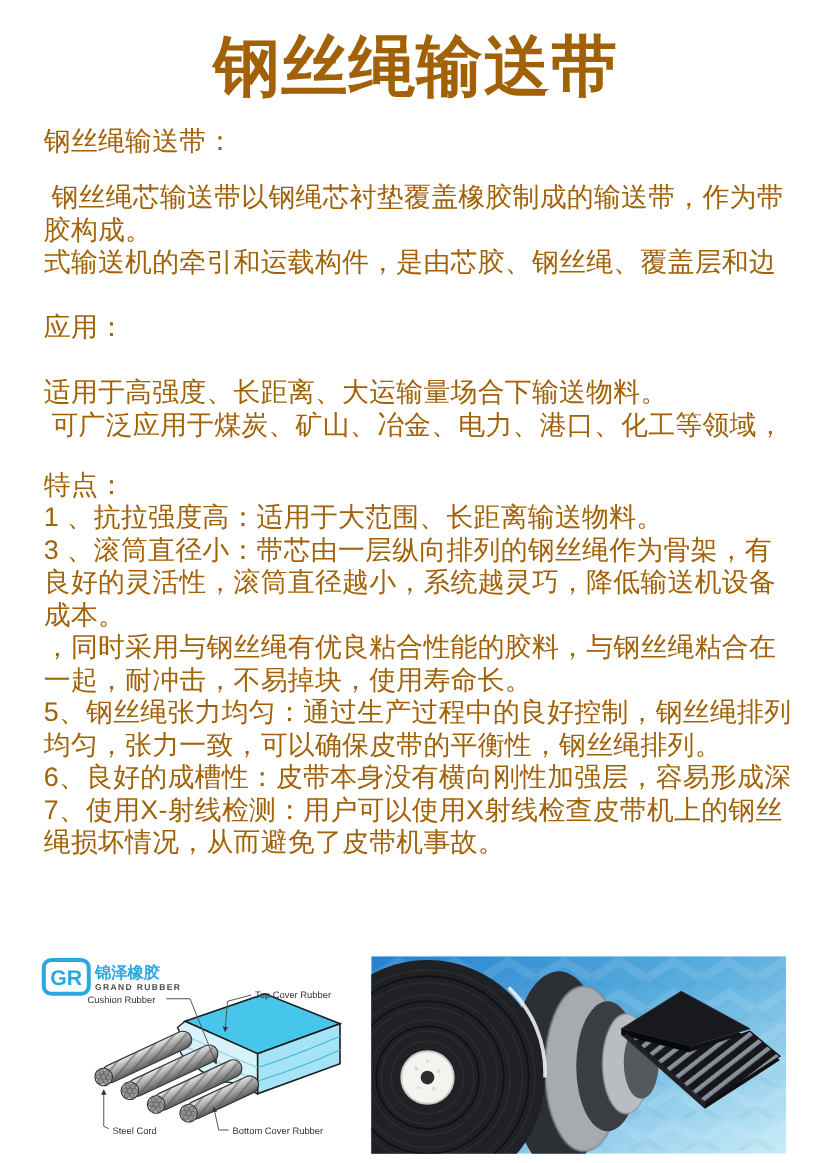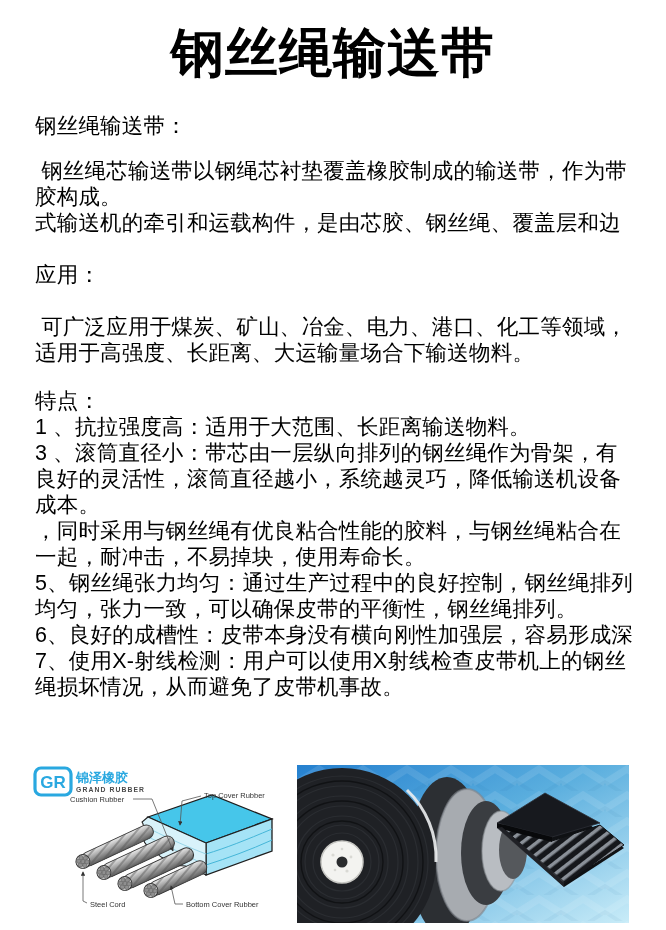--- a/index.html
+++ b/index.html
@@ -1,24 +1,24 @@
 <!DOCTYPE html>
 <html><head>
 <meta charset="utf-8">
 <style>
   html,body{margin:0;padding:0;background:#ffffff;}
   .page{
     position:relative;width:666px;height:930px;background:#fff;overflow:hidden;
-    font-family:"Liberation Sans","DejaVu Sans",sans-serif;color:#000000;
+    font-family:"Liberation Sans","DejaVu Sans",sans-serif;color:#a16207;
   }
   .title{
     position:absolute;top:18px;left:0;width:666px;text-align:center;
     font-size:53px;font-weight:bold;letter-spacing:1px;margin:0;
   }
-  .content{position:absolute;left:35px;top:100px;width:606px;margin-top:13px;}
+  .content{position:absolute;left:35px;top:100px;width:606px;}
   .ln{height:26px;line-height:26px;font-size:21.5px;white-space:pre;letter-spacing:0.2px;}
   .gap19{height:19px;}
   .gap26{height:26px;}
   .gap22{height:22px;}
   .fig-left{position:absolute;left:30px;top:765px;width:253px;height:160px;text-decoration:underline;}
   .fig-right{position:absolute;left:297px;top:765px;width:332px;height:158px;}
   svg{display:block;}
   .diag-label{font-size:7.5px;fill:#333;font-family:"Liberation Sans",sans-serif;}
   .logo-cn{font-size:13px;font-weight:bold;fill:#29a8e0;font-family:"Liberation Sans",sans-serif;}
   .logo-en{font-size:6.8px;letter-spacing:1.1px;fill:#4a4a4a;font-weight:bold;font-family:"Liberation Sans",sans-serif;}
@@ -33,22 +33,22 @@
 
   <div class="content">
     <div class="ln">钢丝绳输送带：</div>
     <div class="gap19"></div>
     <div class="ln"> 钢丝绳芯输送带以钢绳芯衬垫覆盖橡胶制成的输送带，作为带</div>
     <div class="ln">胶构成。</div>
     <div class="ln">式输送机的牵引和运载构件，是由芯胶、钢丝绳、覆盖层和边</div>
     <div class="gap26"></div>
     <div class="ln">应用：</div>
     <div class="gap26"></div>
+    <div class="ln">适用于高强度、长距离、大运输量场合下输送物料。</div>
     <div class="ln"> 可广泛应用于煤炭、矿山、冶金、电力、港口、化工等领域，</div>
-    <div class="ln">适用于高强度、长距离、大运输量场合下输送物料。</div>
     <div class="gap22"></div>
     <div class="ln">特点：</div>
     <div class="ln">1 、抗拉强度高：适用于大范围、长距离输送物料。</div>
     <div class="ln">3 、滚筒直径小：带芯由一层纵向排列的钢丝绳作为骨架，有</div>
     <div class="ln">良好的灵活性，滚筒直径越小，系统越灵巧，降低输送机设备</div>
     <div class="ln">成本。</div>
     <div class="ln">，同时采用与钢丝绳有优良粘合性能的胶料，与钢丝绳粘合在</div>
     <div class="ln">一起，耐冲击，不易掉块，使用寿命长。</div>
     <div class="ln">5、钢丝绳张力均匀：通过生产过程中的良好控制，钢丝绳排列</div>
     <div class="ln">均匀，张力一致，可以确保皮带的平衡性，钢丝绳排列。</div>

